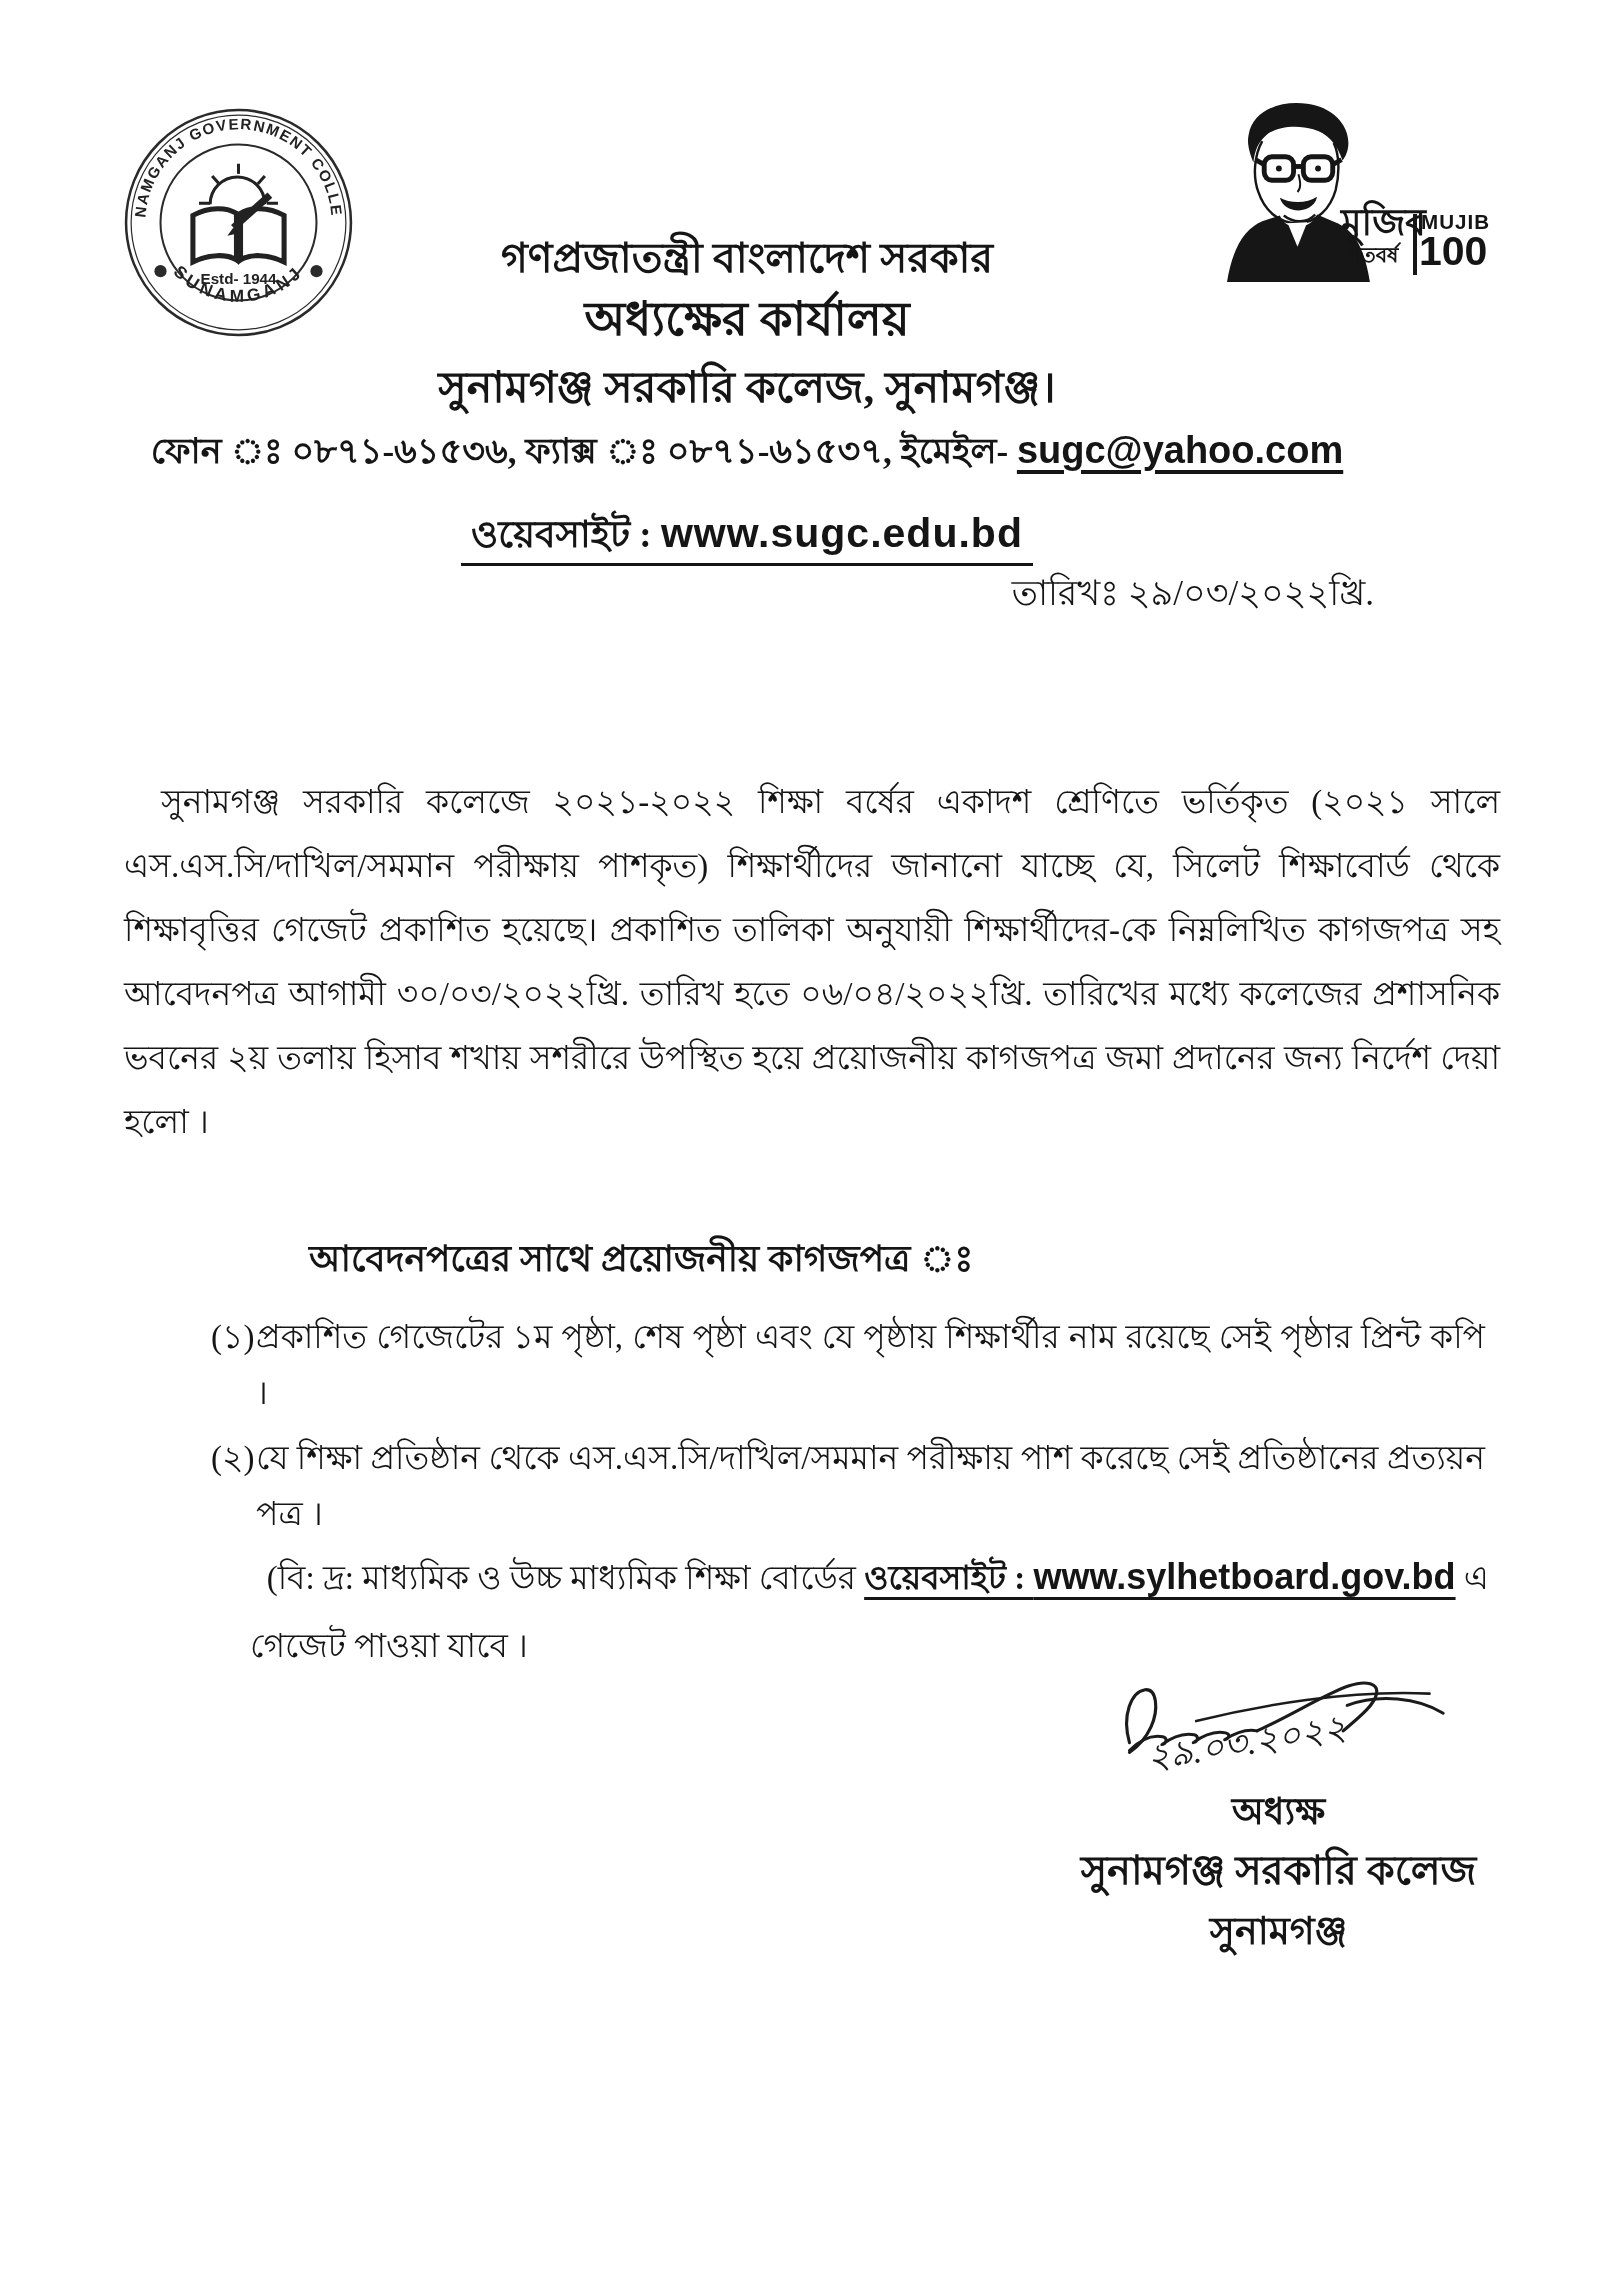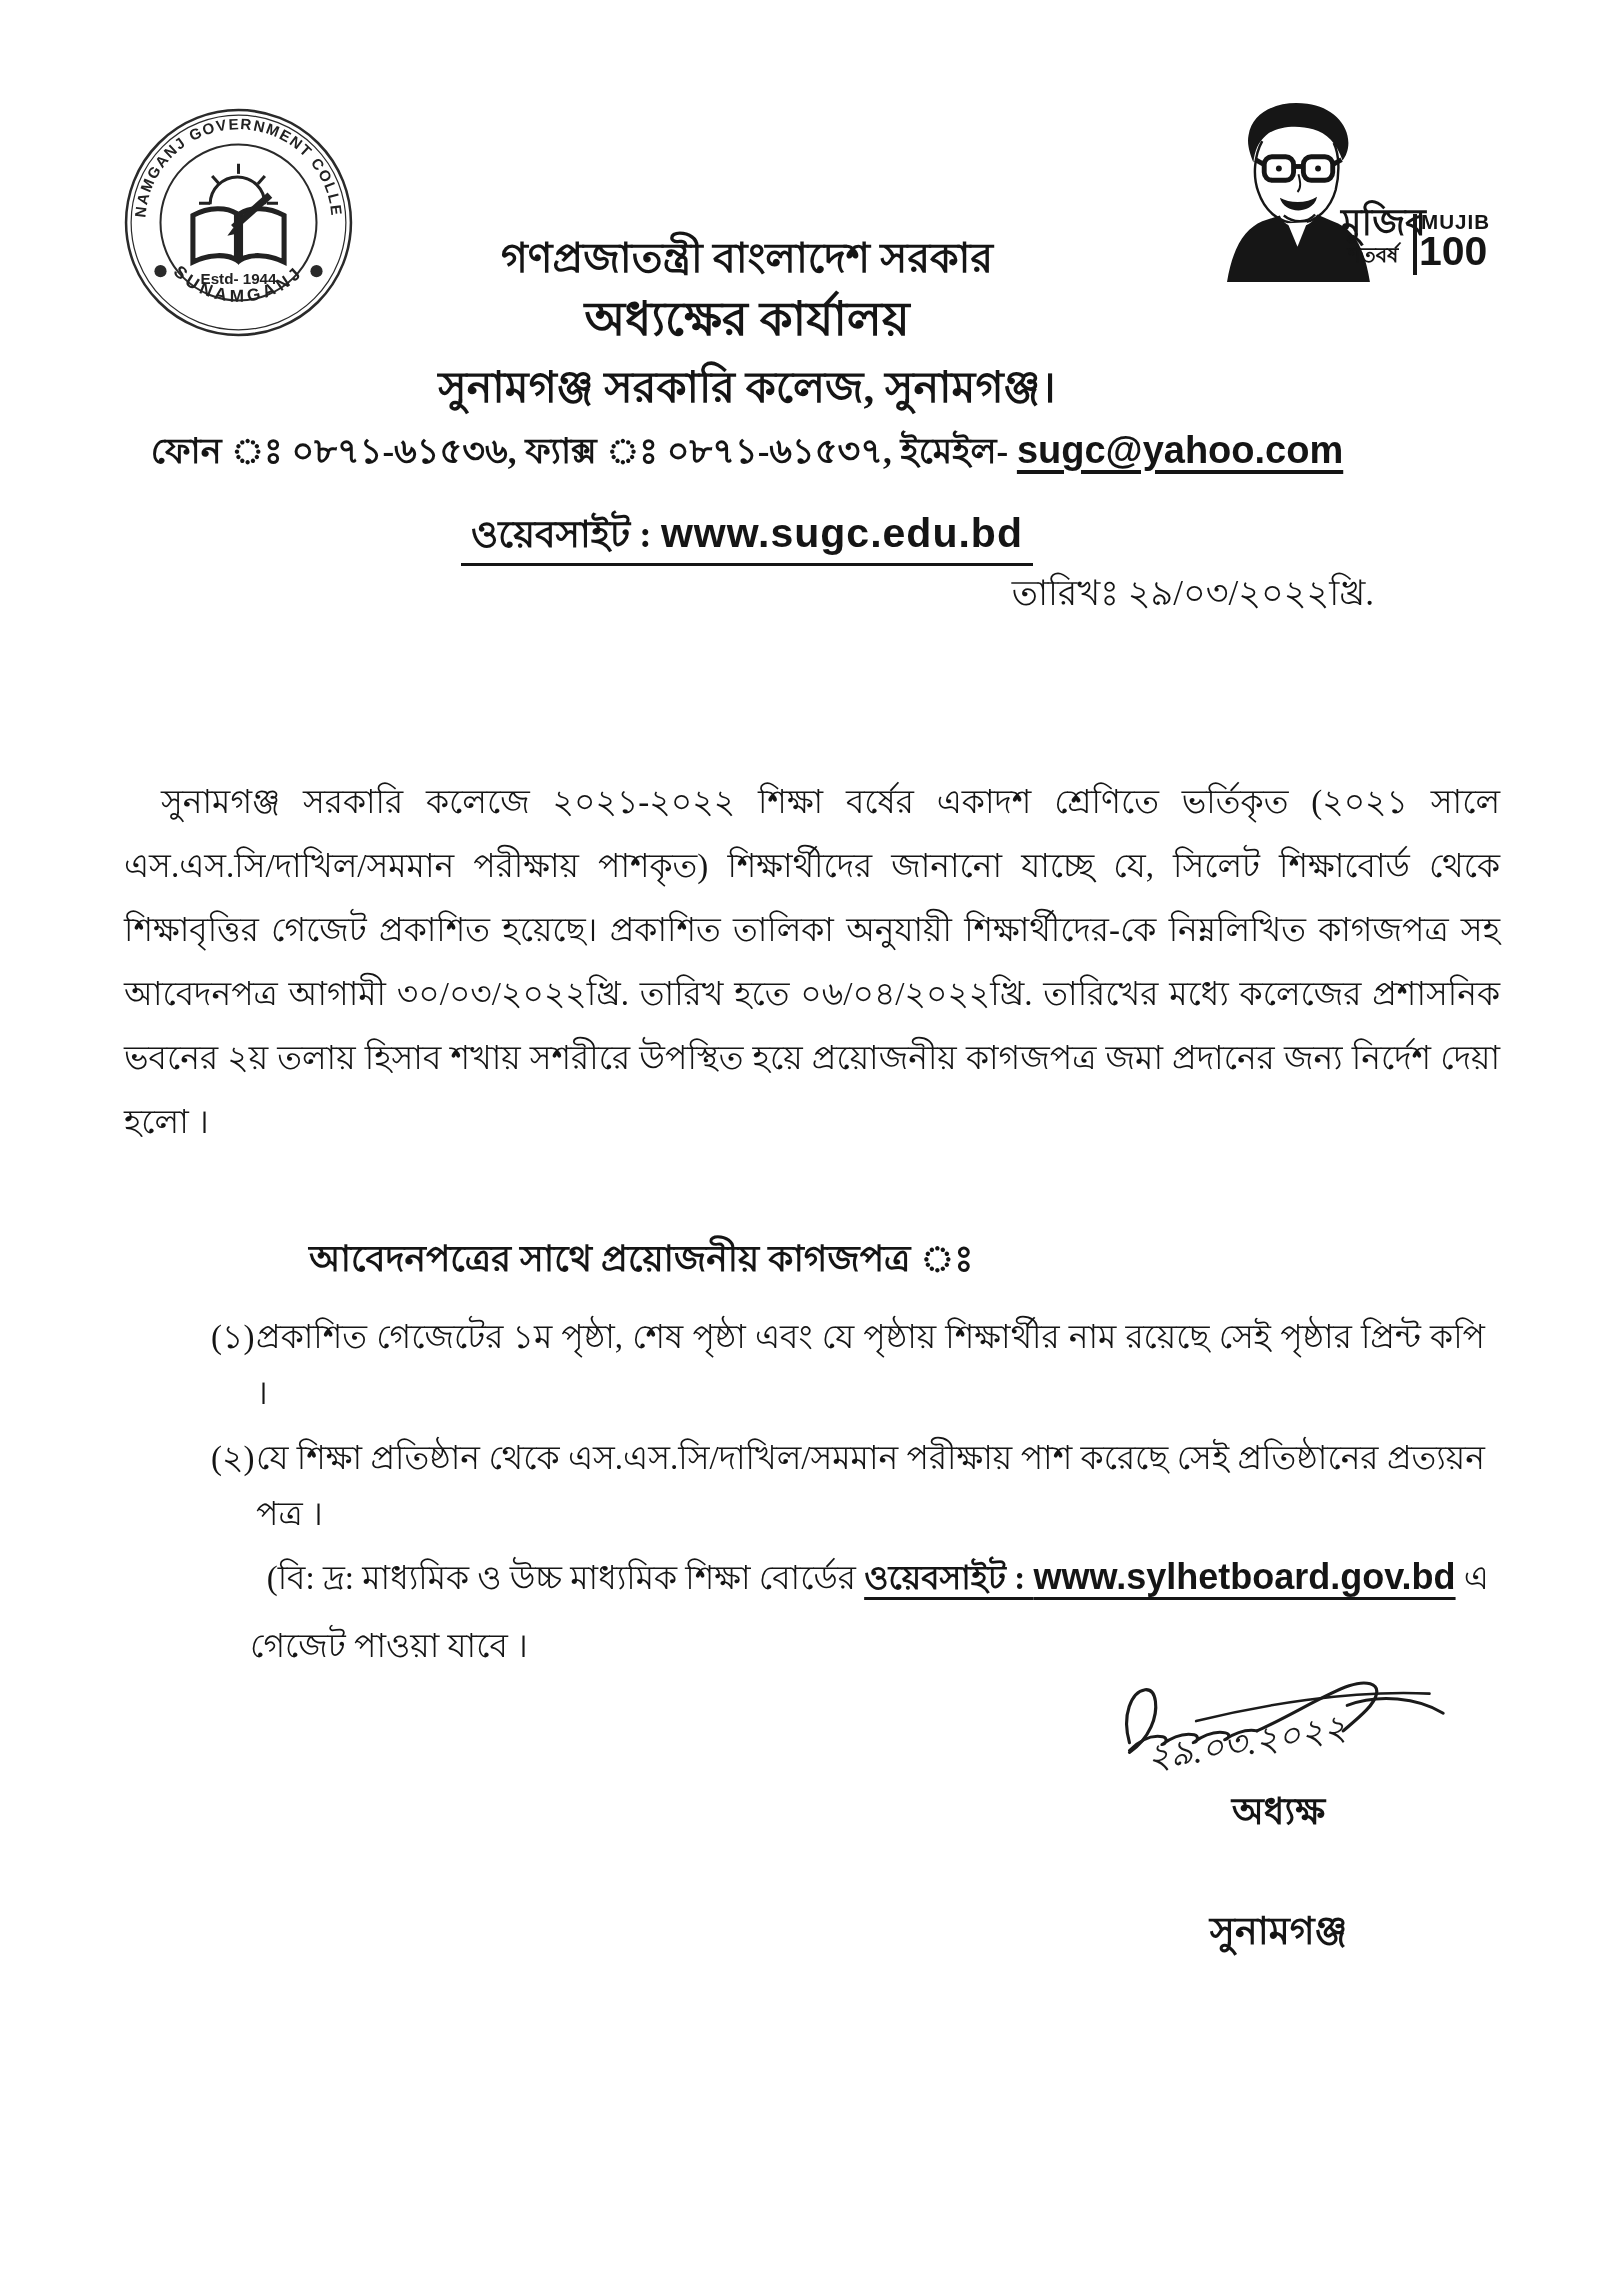--- a/index.html
+++ b/index.html
@@ -169,17 +169,18 @@
   <div class="sig-block">
     <svg class="sig-svg" width="353" height="118" viewBox="0 0 360 120">
       <path class="ink-stroke" stroke-width="3.2" d="M28,78 C20,50 30,26 44,24 C56,23 58,44 50,62 C44,75 34,84 28,88"></path>
       <path class="ink-stroke" stroke-width="3" d="M28,86 C40,74 52,70 62,72 C67,73 66,79 61,80 C72,72 84,68 94,70 C99,71 98,77 93,78 C104,70 116,66 126,68 C131,69 130,74 125,75 C136,68 148,64 158,66"></path>
       <path class="ink-stroke" stroke-width="3.2" d="M158,66 C190,52 228,28 252,20 C270,14 282,18 280,28 C278,40 260,54 246,66"></path>
       <path class="ink-stroke" stroke-width="3" d="M250,40 C282,28 322,32 348,48"></path>
       <path class="ink-stroke" stroke-width="2.6" d="M96,56 C160,40 252,24 334,28"></path>
       <text class="hand-date" x="48" y="106" transform="rotate(-9 48 106)">২৯.০৩.২০২২</text>
     </svg>
     <div class="sig-title">অধ্যক্ষ</div>
+    <div class="sig-org">সুনামগঞ্জ সরকারি কলেজ</div>
     <div class="sig-place">সুনামগঞ্জ</div>
   </div>
 
 </div>
 
 
 </body></html>

